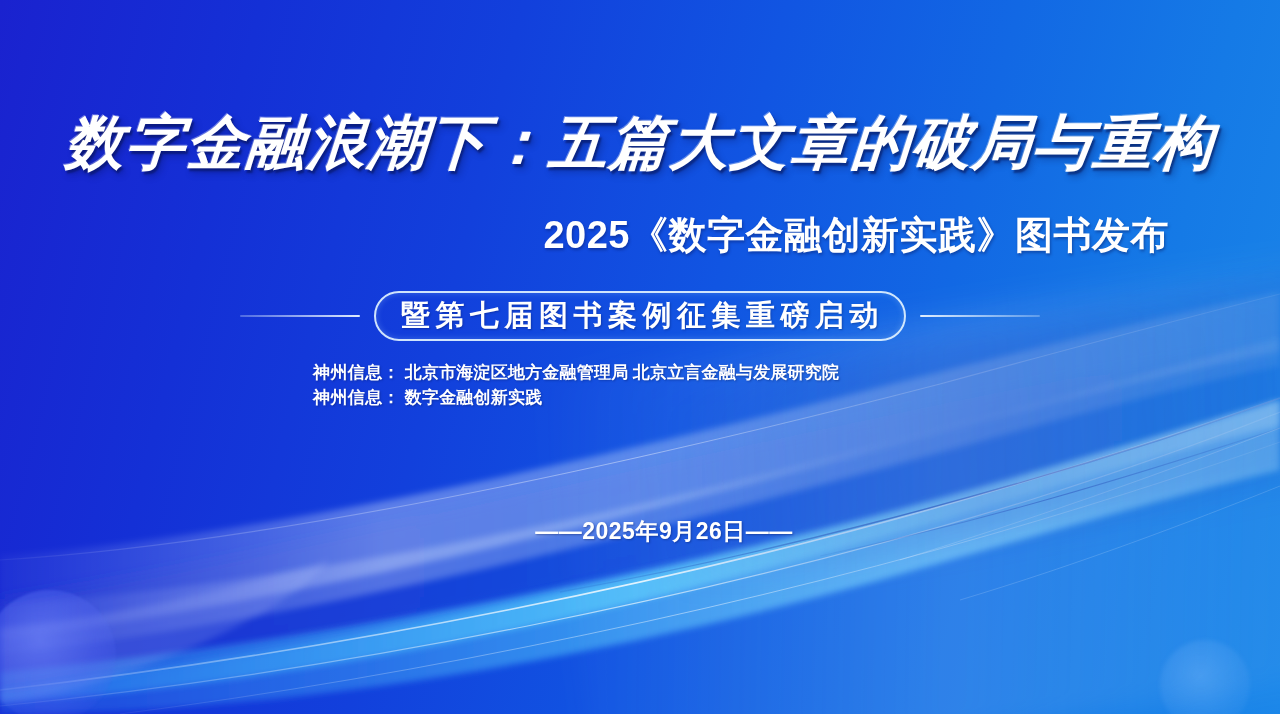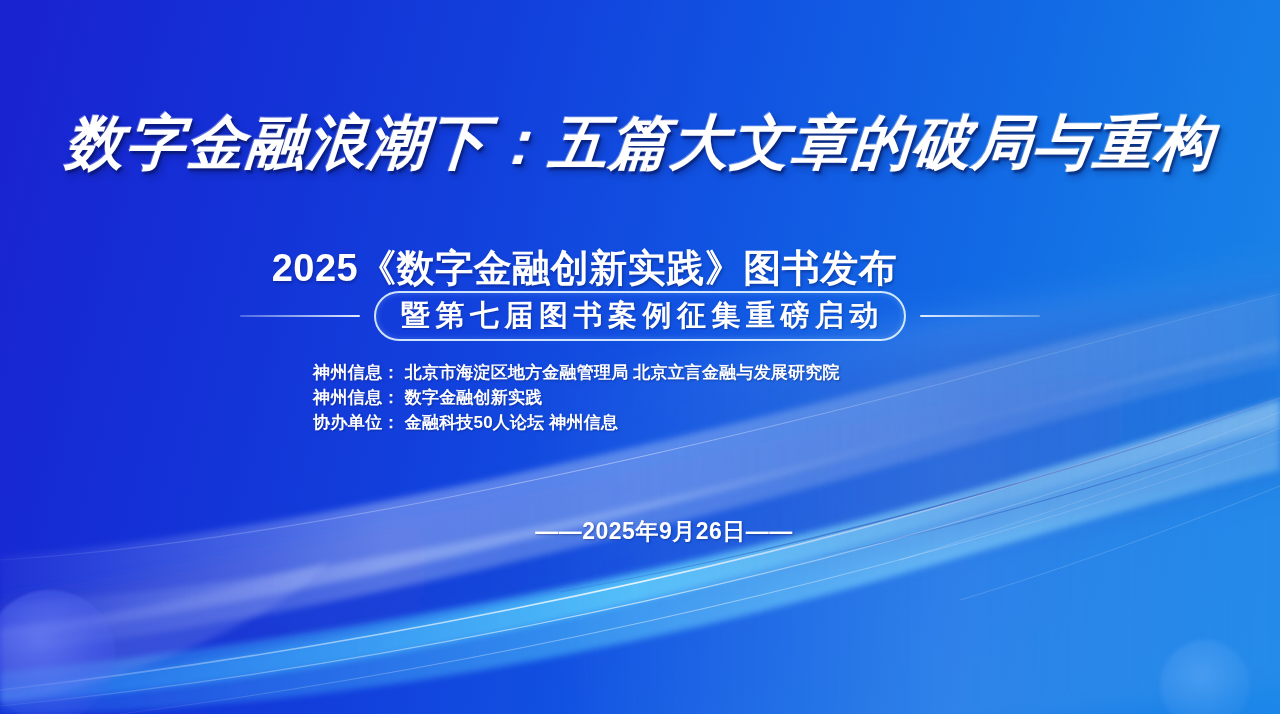--- a/index.html
+++ b/index.html
@@ -108,29 +108,28 @@
        4px 5px 7px rgba(6,16,80,0.30),
       -1px -1px 0 rgba(255,255,255,0.35);
     transform:skewX(-4deg);
   }
 
   
   .subtitle {
     position:absolute;
     left:0; top:214px;
     width:1169px;
-    text-align:center;
+    text-align:right;
     font-size:38px;
     font-weight:700;
     letter-spacing:0.5px;
     color:#ffffff;
     white-space:nowrap;
     line-height:1.15;
     text-shadow:1px 2px 3px rgba(8,22,90,0.42);
-    margin-top:33px;
   }
 
   
   .badge-row {
     position:absolute;
     left:0; top:290px;
     width:1280px;
     height:52px;
     display:flex;
     align-items:center;
@@ -175,21 +174,21 @@
   }
   .credit-line {
     font-size:17px;
     font-weight:700;
     color:#ffffff;
     line-height:25px;
     white-space:nowrap;
     text-shadow:1px 1px 2px rgba(8,22,90,0.40);
   }
   .credit-line .c-label { letter-spacing:0.4px; }
-  .credit-line .c-value { letter-spacing:0.2px; }
+  .credit-line .c-value { letter-spacing:0.2px;font-family:Liberation Serif, serif; }
 
   
   .date-row {
     position:absolute;
     left:0; top:516px;
     width:1280px;
     text-align:center;
     padding-left:48px;
   }
   .date-text {
@@ -301,24 +300,20 @@
 
     <div class="credits">
       <div class="credit-line">
         <span class="c-label">神州信息：</span>
         <span class="c-value">北京市海淀区地方金融管理局  北京立言金融与发展研究院</span>
       </div>
       <div class="credit-line">
         <span class="c-label">神州信息：</span>
         <span class="c-value">数字金融创新实践</span>
       </div>
-      <div class="credit-line">
-        <span class="c-label">协办单位：</span>
-        <span class="c-value">金融科技50人论坛  神州信息</span>
-      </div>
     </div>
 
     <div class="date-row">
       <span class="date-text">——2025年9月26日——</span>
     </div>
 
   </div>
 </div>
 
 </body></html>

